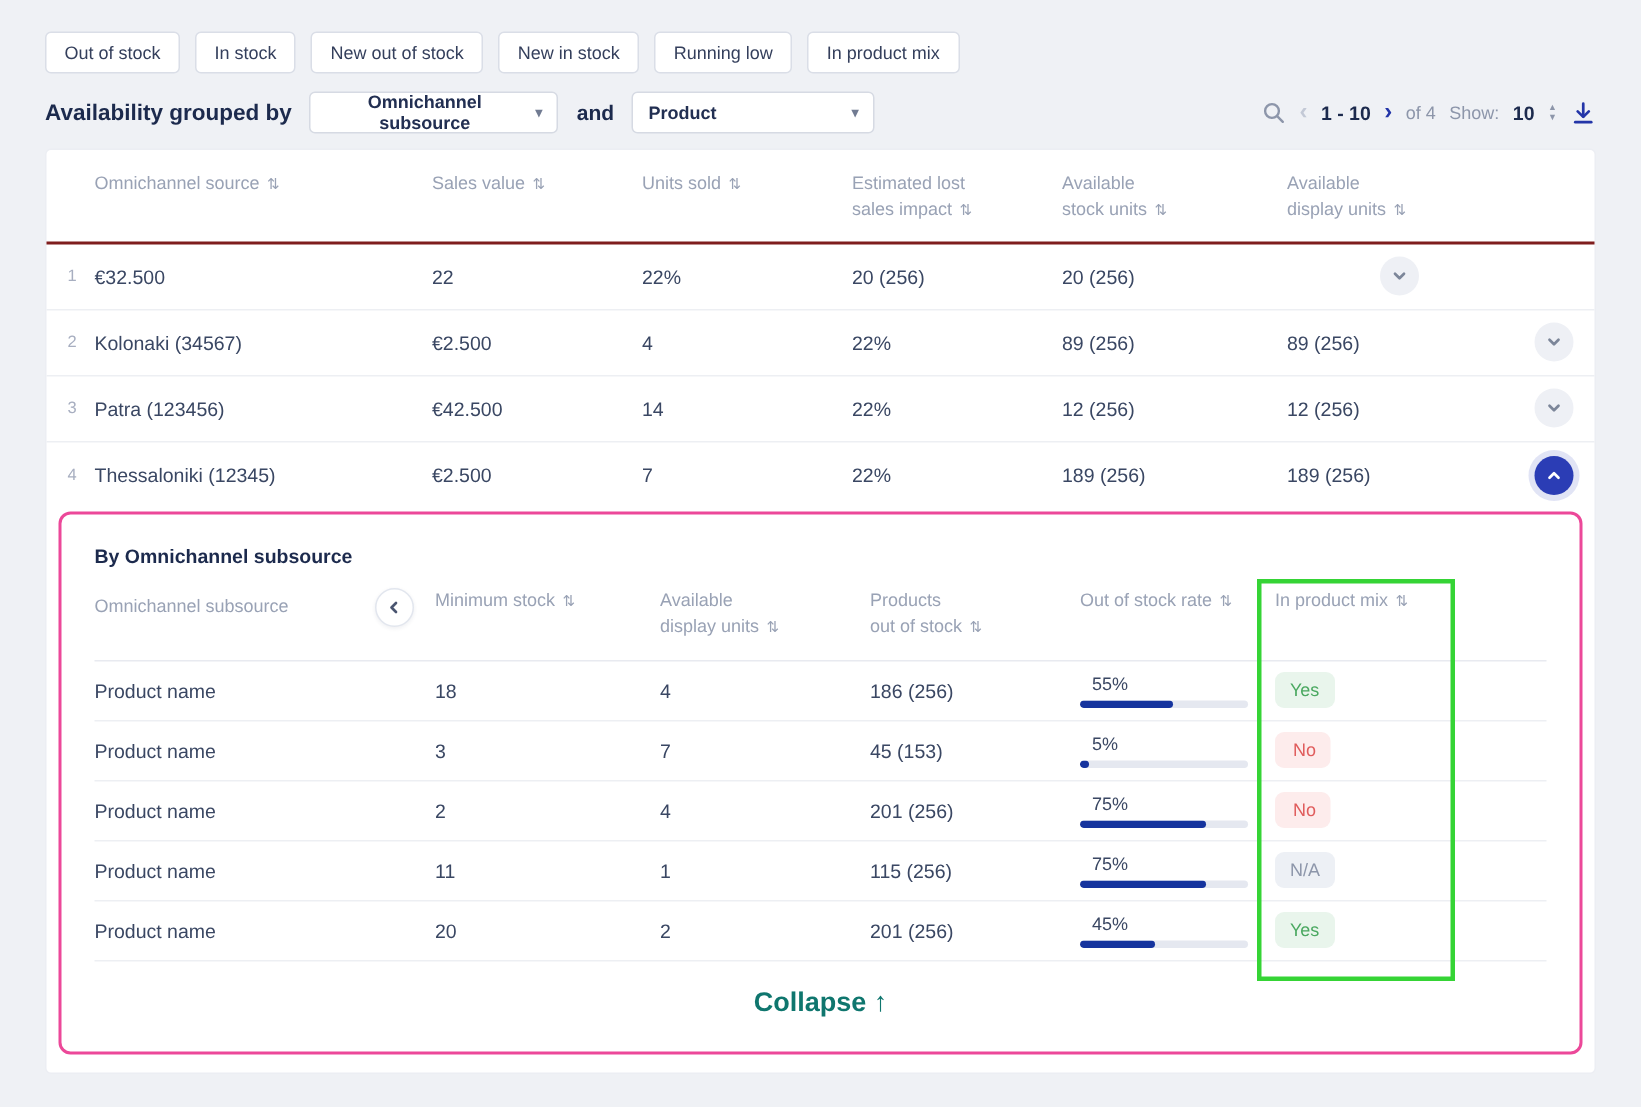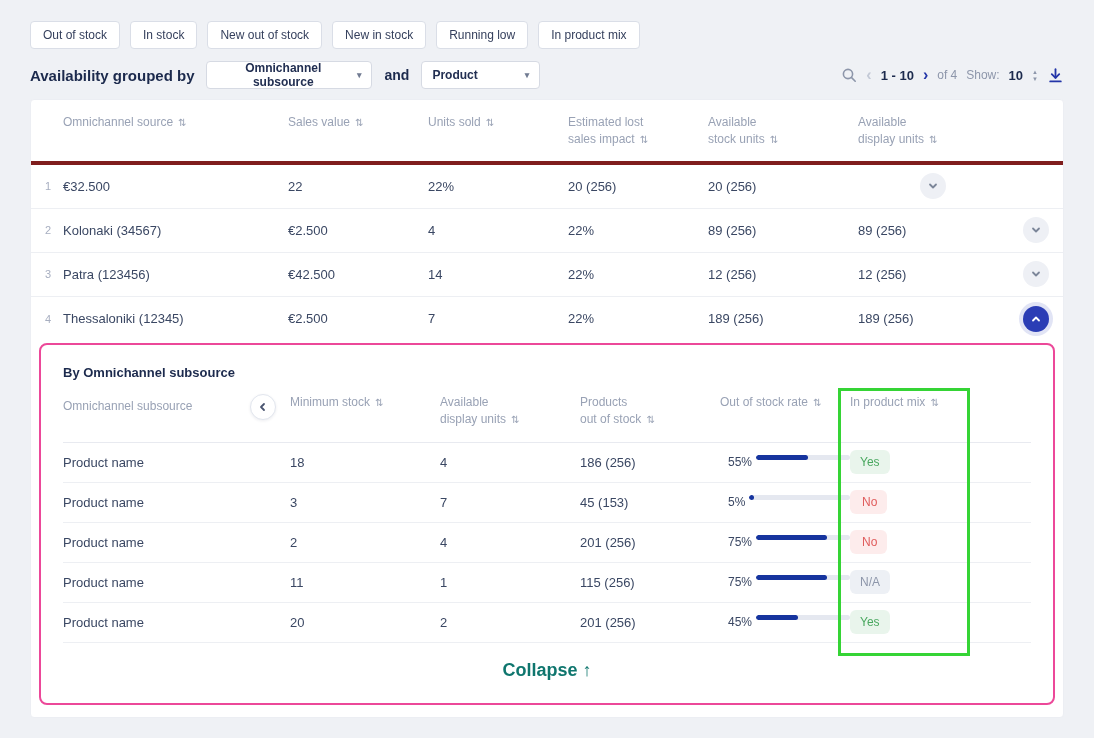--- a/index.html
+++ b/index.html
@@ -11,34 +11,34 @@
   .chip { background: #fff; border: 1px solid #dadee7; border-radius: 4px; padding: 6px 12px;
           font-size: 12px; color: #343f5c; font-family: inherit; cursor: pointer; white-space: nowrap; }
 
   
   .toolbar { display: flex; align-items: center; gap: 12px; margin: 12px 30px 0; justify-content: center; }
   .tb-title { font-size: 15px; font-weight: bold; color: #1c2a4d; }
   .dd { display: flex; align-items: center; justify-content: space-between; background: #fff;
         border: 1px solid #d6dae3; border-radius: 4px; height: 28px; padding: 0 10px;
         font-size: 12px; font-weight: bold; color: #222f52; cursor: pointer; font-family: inherit; }
   .dd1 { width: 166px; }
-  .dd2 { width: 119px; }
+  .dd2 { width: 162px; }
   .dd .caret { color: #717b92; font-size: 9px; margin-left: 8px; }
   .tb-and { font-size: 14px; font-weight: bold; color: #1c2a4d; }
   .tb-right { margin-left: auto; display: flex; align-items: center; gap: 9px; font-size: 12px; color: #8d96aa; }
   .pag-prev { color: #c3c9d6; font-size: 16px; font-weight: bold; cursor: pointer; line-height: 1; }
   .pag-next { color: #2335a8; font-size: 16px; font-weight: bold; cursor: pointer; line-height: 1; }
   .pag-range, .show-value { color: #1c2a4d; font-weight: bold; font-size: 13px; }
   .stepper { display: inline-flex; flex-direction: column; gap: 1px; font-size: 6px; color: #8d96aa; cursor: pointer; line-height: 1; }
   .icon-btn { background: none; border: none; cursor: pointer; display: inline-flex; align-items: center; padding: 0; }
 
   
   .card { margin: 10px 30px 0; background: #fff; border: 1px solid #eceef3; border-radius: 4px; padding-bottom: 12px; }
   .grid-main { display: grid; grid-template-columns: 32px 225px 140px 140px 140px 150px 150px 1fr; }
-  .thead { padding: 14px 0 12px; border-bottom: 4px solid #7f1d1d; color: #99a2b5; font-size: 12px; align-items: start; }
+  .thead { padding: 14px 0 12px; border-bottom: 2px solid #7f1d1d; color: #99a2b5; font-size: 12px; align-items: start; }
   .hcell { line-height: 1.45; }
   .hline, .hline2 { display: block; }
   .sort { margin-left: 5px; font-size: 10px; color: #99a2b5; cursor: pointer; }
   .trow { height: 44px; align-items: center; border-bottom: 1px solid #edeff3; font-size: 13px; color: #3a4763; }
   .trow.last { border-bottom: none; }
   .cell-num { color: #a7aec0; font-size: 11px; padding-left: 14px; }
   .cell-chev { display: flex; justify-content: center; }
   .chev-btn { width: 26px; height: 26px; border-radius: 50%; border: none; background: #eef0f5;
               display: flex; align-items: center; justify-content: center; cursor: pointer; }
   .chev-btn svg { stroke: #7c8699; }
@@ -48,21 +48,21 @@
   
   .panel { position: relative; margin: 2px 8px 0; border: 2px solid #ec4899; border-radius: 8px; padding: 20px 22px 14px; }
   .panel-title { font-size: 13px; font-weight: bold; color: #1c2a4d; margin-bottom: 14px; }
   .grid-sub { display: grid; grid-template-columns: 227px 150px 140px 140px 130px 1fr; }
   .sub-thead { color: #99a2b5; font-size: 12px; align-items: start; padding-bottom: 13px; border-bottom: 1px solid #e8eaf0; }
   .name-h { display: flex; justify-content: space-between; align-items: center; padding-right: 14px; }
   .col-back { width: 26px; height: 26px; border-radius: 50%; background: #fff; border: 1px solid #e2e6ee;
               box-shadow: 0 1px 3px rgba(30,40,80,0.08); display: flex; align-items: center; justify-content: center; cursor: pointer; }
   .col-back svg { stroke: #4a5570; }
   .srow { height: 40px; align-items: center; border-bottom: 1px solid #edeff3; font-size: 13px; color: #3a4763; }
-  .rate { display: flex; gap: 4px; }
+  .rate { display: flex; flex-direction: column; gap: 4px; }
   .rate-label { font-size: 12px; color: #3a4763; padding-left: 8px; }
   .bar { display: block; width: 112px; height: 5px; border-radius: 3px; background: #e5e8f0; overflow: hidden; }
   .bar-fill { display: block; height: 100%; border-radius: 3px; background: #16349e; }
   .badge { display: inline-block; min-width: 36px; text-align: center; padding: 5px 10px; border-radius: 6px; font-size: 12px; }
   .badge-yes { background: #e9f5ec; color: #4aa860; }
   .badge-no { background: #fdecec; color: #e05c5c; padding-left: 12px; }
   .badge-na { background: #edf0f5; color: #8d96aa; }
   .collapse { text-align: center; padding: 17px 0 8px; color: #0f766e; font-weight: bold; font-size: 18px; cursor: pointer; }
   .green-highlight { position: absolute; left: 797px; top: 43px; width: 132px; height: 268px;
                      border: 3px solid #35d435; pointer-events: none; z-index: 5; }

